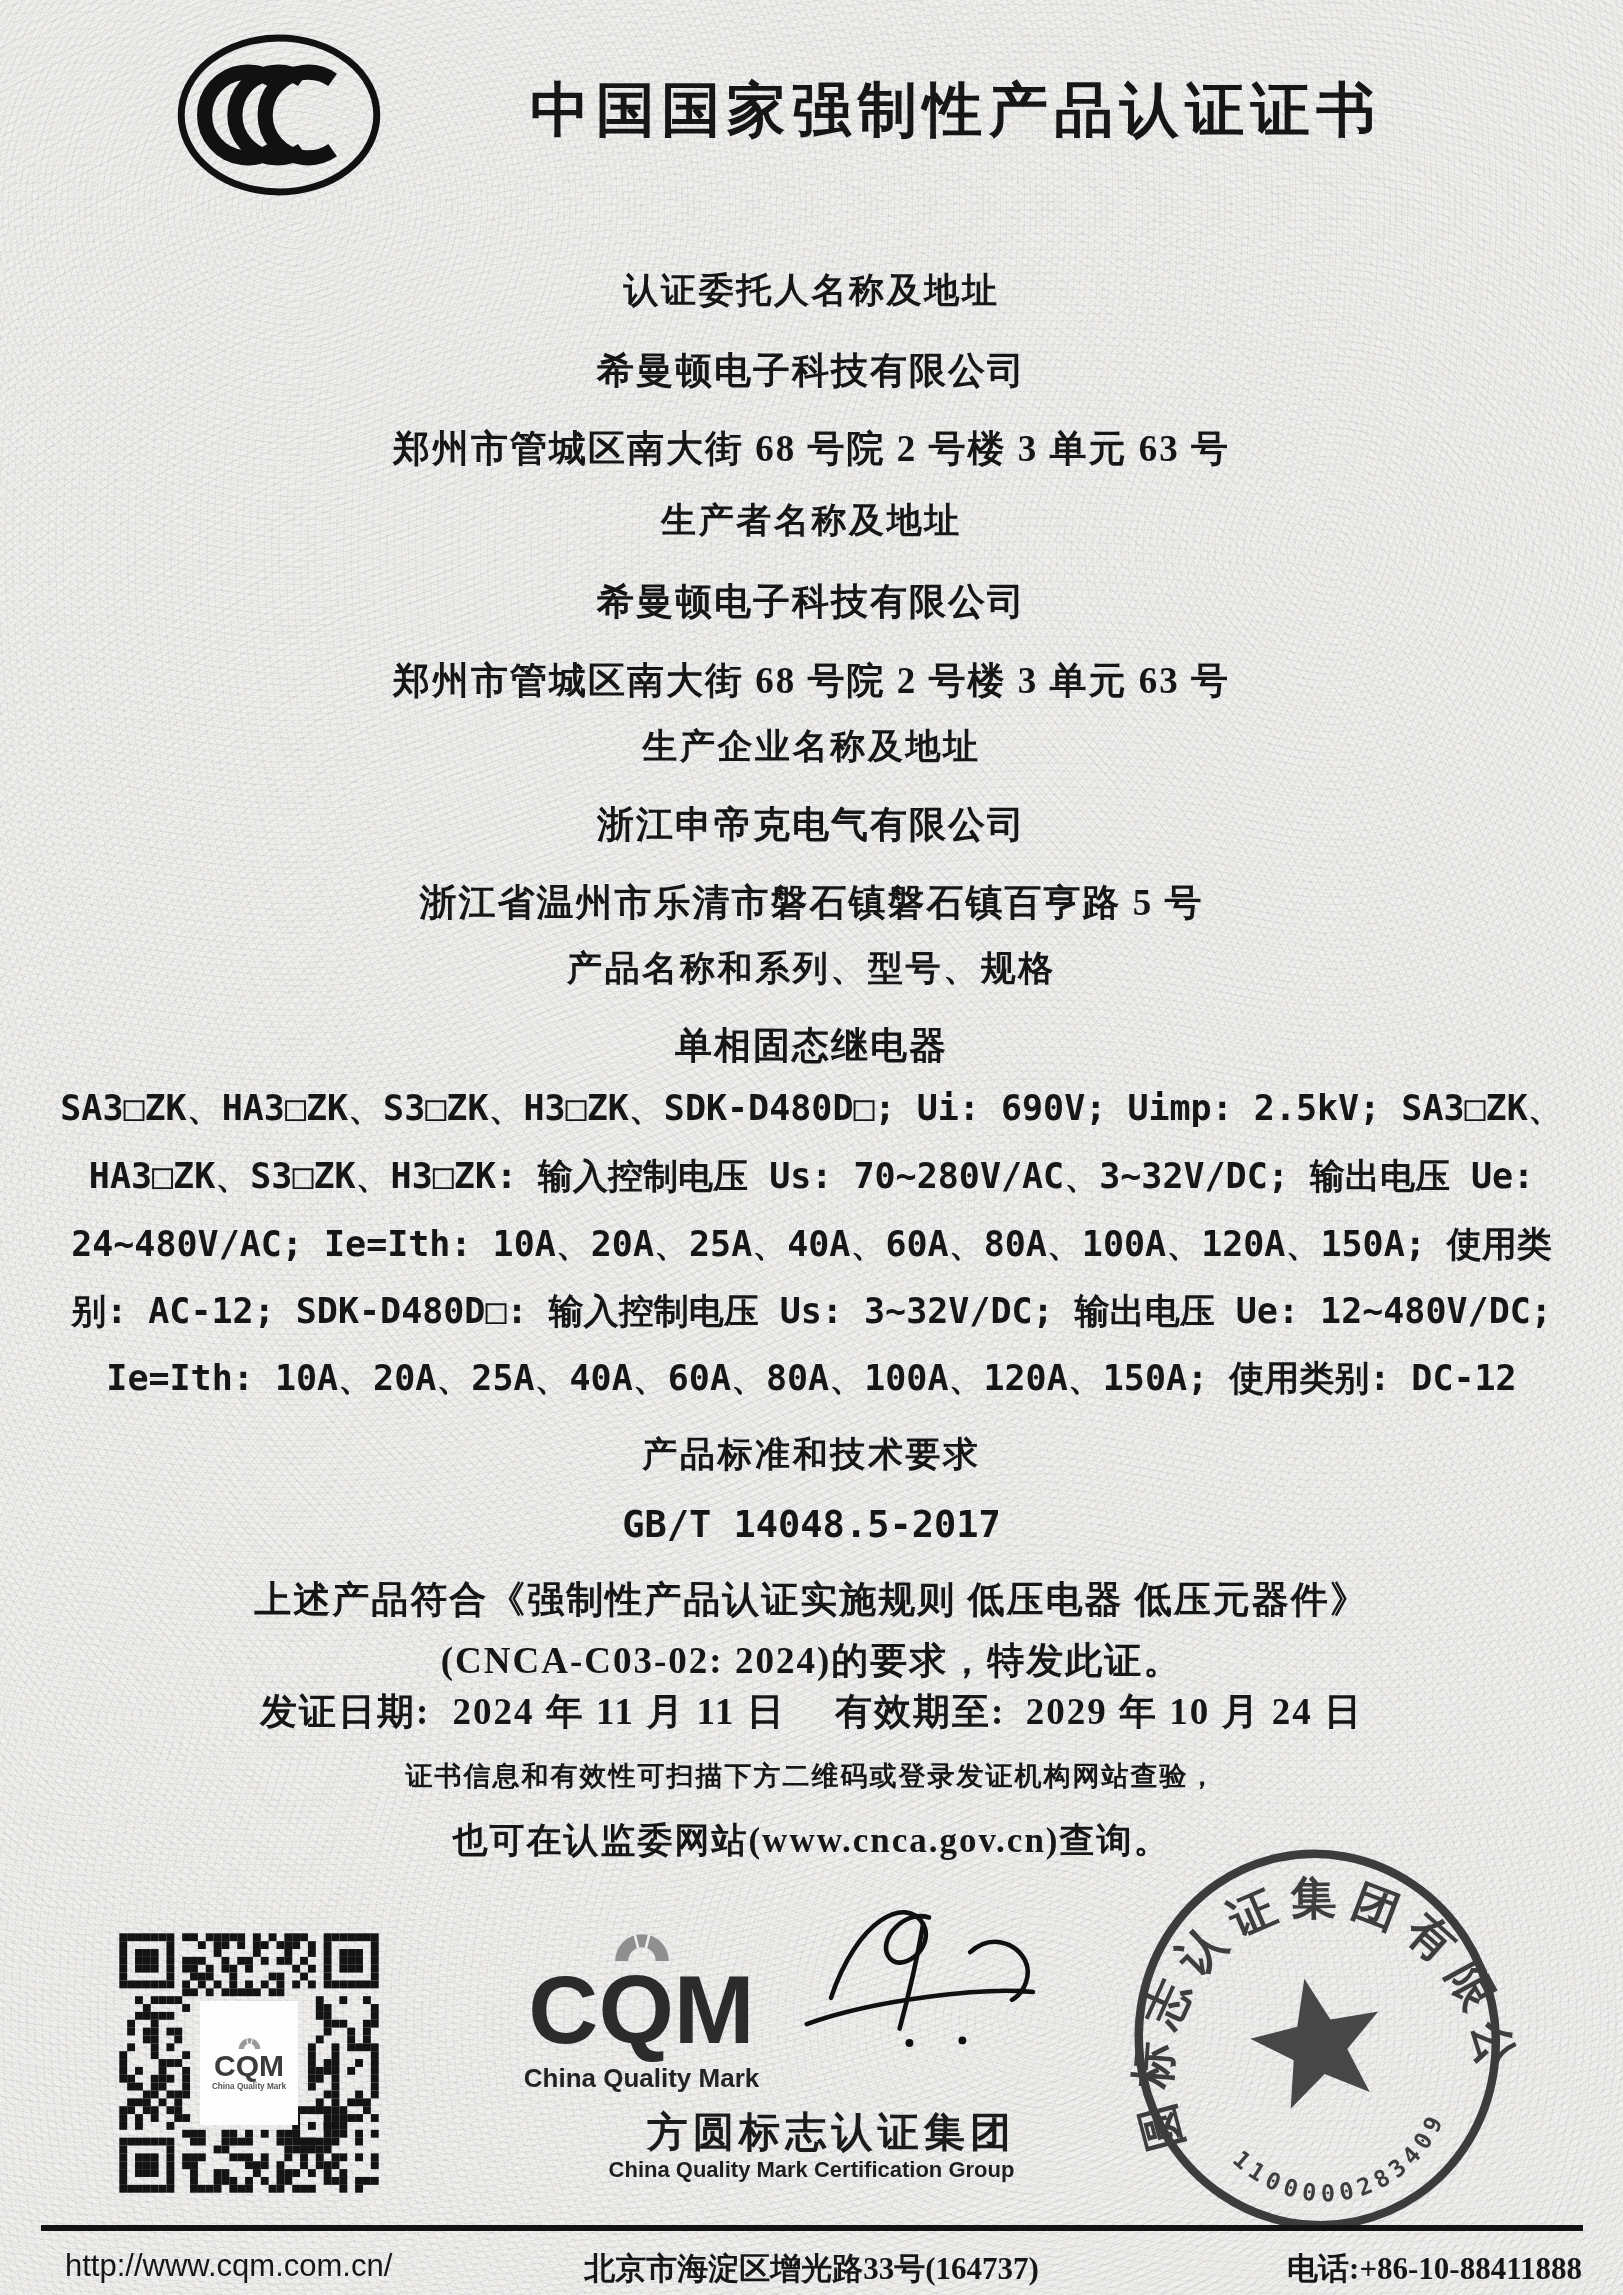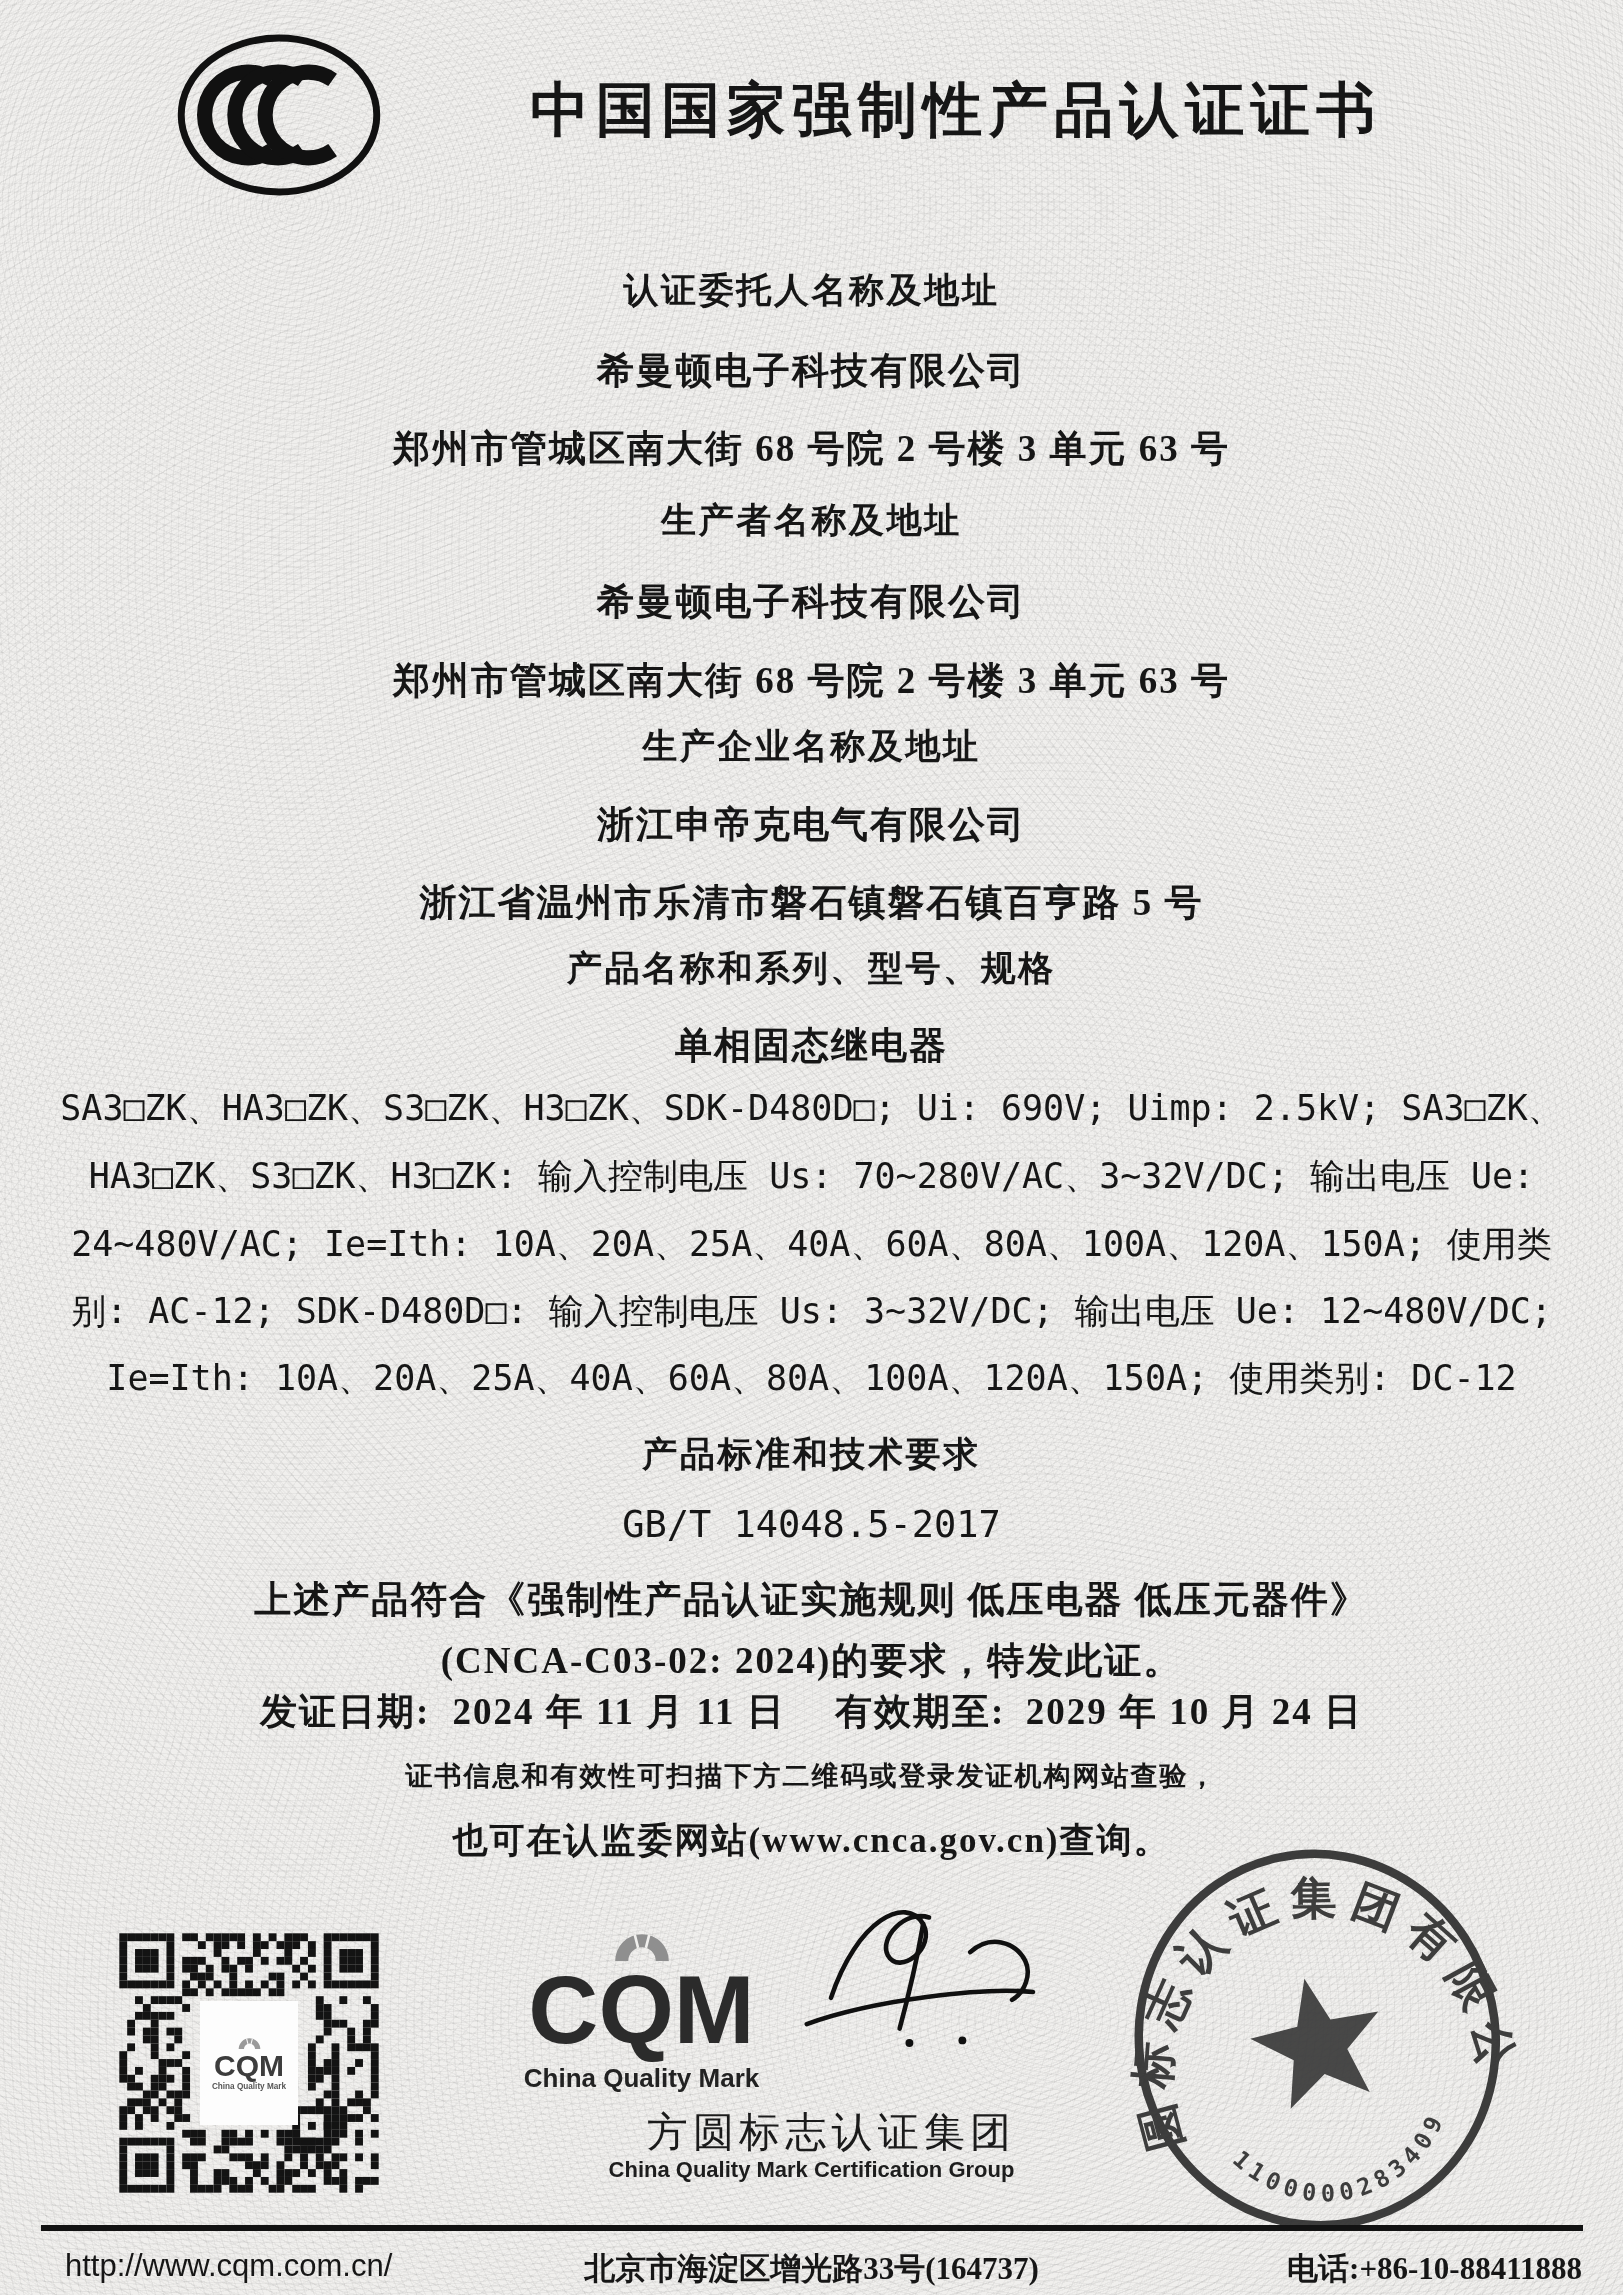--- a/index.html
+++ b/index.html
@@ -19,21 +19,21 @@
   .cline { position:absolute; left:0; right:0; text-align:center; white-space:nowrap; }
 
   .title { left:406px; width:1100px; top:71px; font-size:59px; font-weight:bold;
            letter-spacing:6.5px; text-align:center; position:absolute; white-space:nowrap; }
   .certno { top:190px; font-size:37px; font-weight:bold; letter-spacing:1.3px; }
 
   .sec-h   { font-size:35px; font-weight:bold; letter-spacing:2.6px; }
   .sec-txt { font-size:37px; font-weight:600; letter-spacing:2px; }
 
   .spec { font-family:"DejaVu Sans Mono","Liberation Sans",sans-serif;
-          font-size:35px; font-weight:400; letter-spacing:0; }
+          font-size:35px; font-weight:700; letter-spacing:0; }
 
   .ccc-logo { left:171px; top:33px; }
 
   
   .qr { left:118px; top:1932px; width:262px; height:262px; }
   .qr svg { display:block; }
   .qr-label { position:absolute; left:82px; top:69px; width:98px; height:124px;
               background:#fdfdfd; display:flex; flex-direction:column; align-items:center;
               justify-content:center; gap:1.3px; }
   .qr-label .mini-cqm { font-family:"Liberation Sans",sans-serif; font-size:30px;
@@ -43,21 +43,21 @@
 
   
   .cqm-block { left:504px; top:1927px; width:275px; text-align:center;
                font-family:"Liberation Sans",sans-serif; }
   .cqm-crown { display:block; margin:0 auto; }
   .cqm-big { font-size:97px; font-weight:800; color:#2b2b2b; letter-spacing:0px; line-height:1.0; }
   .cqm-sub { font-size:26px; font-weight:700; color:#222; margin-top:5.2px; letter-spacing:0px; }
 
   .sig { left:795px; top:1890px; }
 
-  .group-cn { top:2105px; font-size:41px; font-weight:normal; letter-spacing:5.2px;
+  .group-cn { top:2105px; font-size:41px; font-weight:bold; letter-spacing:5.2px;
               font-family:"Liberation Sans",sans-serif; color:#1b1b1b;margin-left:40px; }
   .group-en { top:2157px; font-size:22px; font-weight:700;
               font-family:"Liberation Sans",sans-serif; color:#1d1d1d; }
 
   .seal { left:1121px; top:1843px; transform:rotate(-12deg); opacity:.92; }
 
   .rule { left:41px; width:1542px; top:2225px; height:5.9px; background:#121212; }
   .foot { top:2248px; font-size:31px; }
   .foot-web { left:65px; font-family:Liberation Sans, sans-serif; position:absolute; white-space:nowrap; }
   .foot-addr { left:0; right:0; text-align:center; position:absolute; white-space:nowrap; font-weight:600; }

